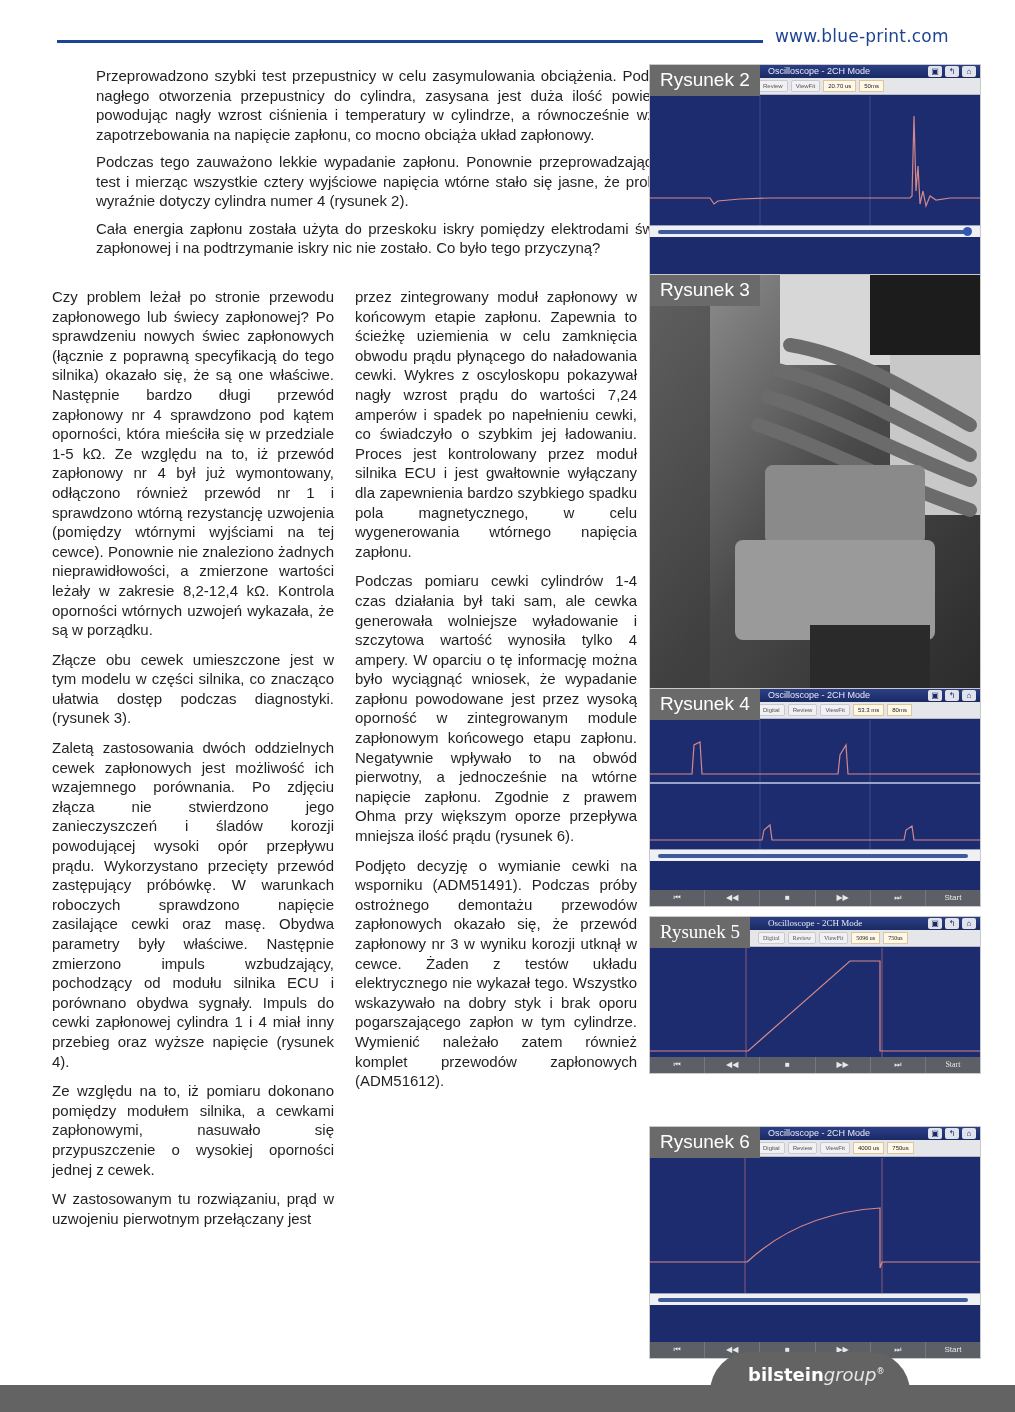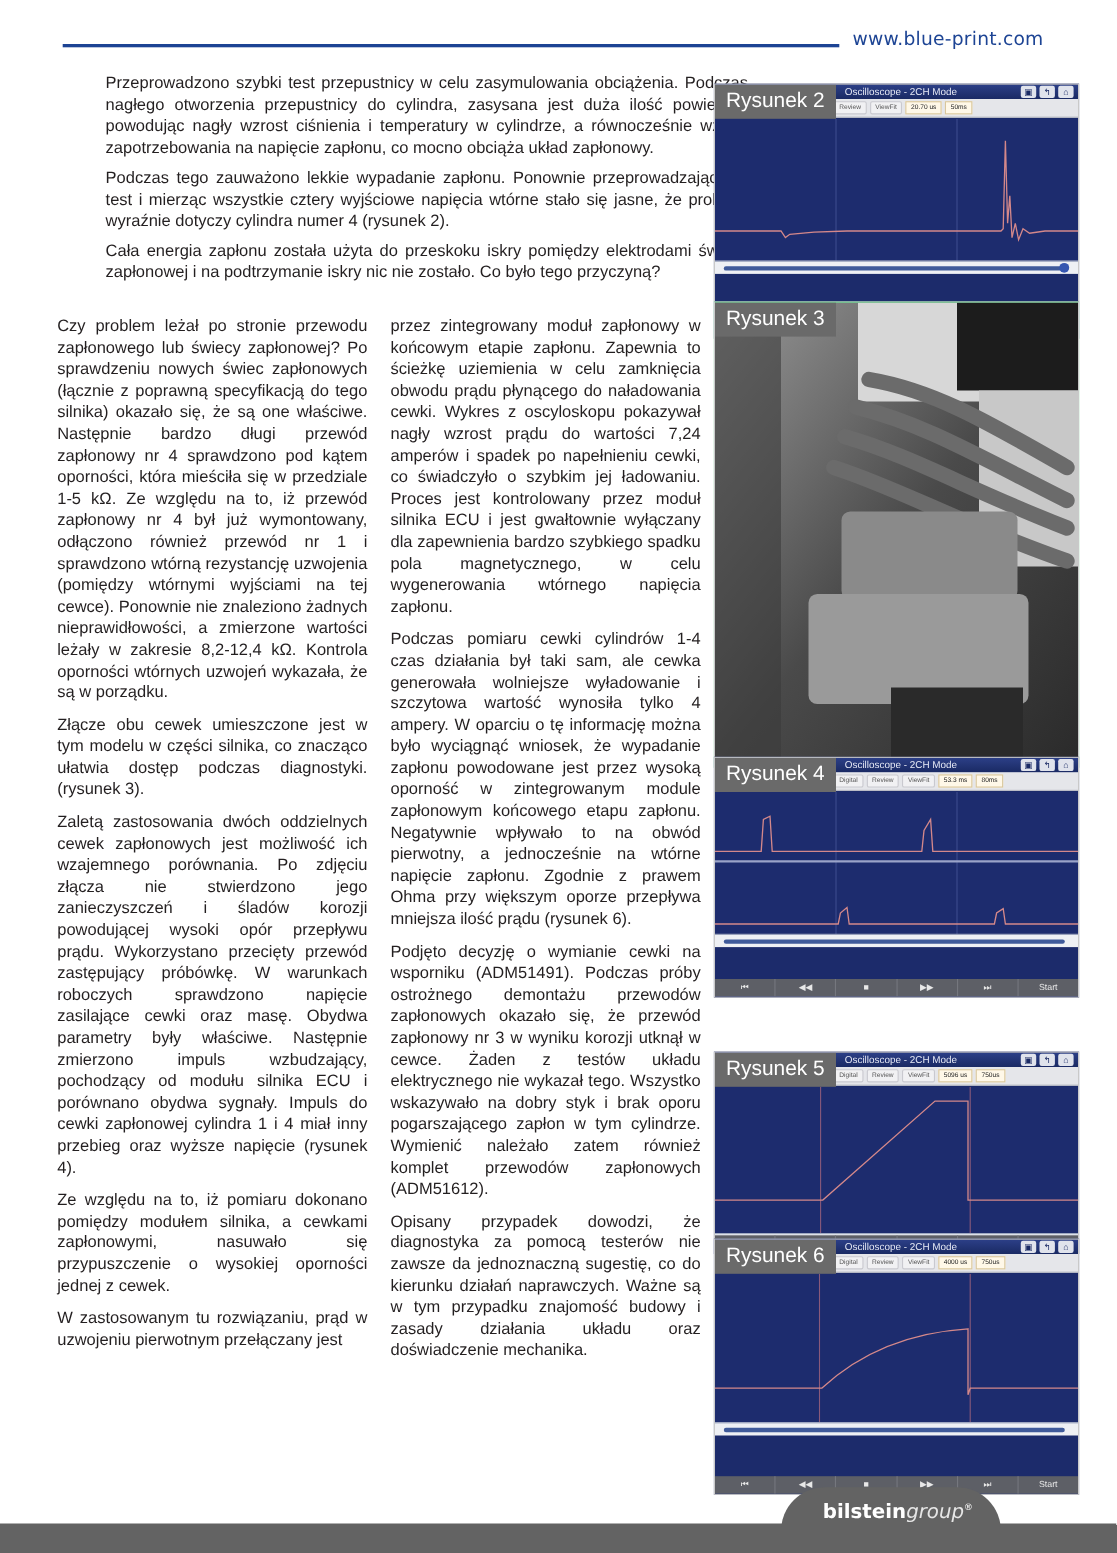--- a/index.html
+++ b/index.html
@@ -32,21 +32,21 @@
   .osc-val { font-size: 6px; color: #222; background: #fff8e8; border: 1px solid #d9c69b; padding: 2px 4px; }
   .osc-plot { position: absolute; left: 0; right: 0; top: 31px; background: #1d2c6e; }
   .osc-plot svg { display: block; }
   .osc-scroll { position: absolute; left: 0; right: 0; height: 12px; background: #eef0f4; border-top: 1px solid #9aa3bd; }
   .osc-scroll-track { position: absolute; left: 8px; right: 12px; top: 4px; height: 4px; background: #3f5a9a; border-radius: 2px; }
   .osc-scroll-thumb { position: absolute; right: 8px; top: 1px; width: 9px; height: 9px; background: #3556b0; border-radius: 50%; }
   .osc-controls { position: absolute; left: 0; right: 0; bottom: 0; height: 16px; background: #5d5f66; display: flex; }
   .osc-ctrl { flex: 1; color: #e8e8e8; font-size: 8px; line-height: 16px; text-align: center; border-right: 1px solid #75777e; }
   .osc-ctrl:last-child { border-right: none; }
 
-  .photo { position: absolute; left: 649px; top: 274px; width: 332px; height: 424px; border: 1px solid #c9c9c9; overflow: hidden; background: #22c55e; }
+  .photo { position: absolute; left: 649px; top: 274px; width: 332px; height: 424px; border: 1px solid #c9c9c9; overflow: hidden; background: #737373; }
 
   
   .footer-bar { position: absolute; left: 0; top: 1385px; width: 1015px; height: 27px; background: #636363; }
   .footer-tab { position: absolute; left: 710px; top: 1352px; width: 200px; height: 40px; background: #636363; border-radius: 46px 46px 0 0; }
   .footer-logo { position: absolute; left: 748px; top: 1364px; font-size: 18px; color: #ffffff; font-family: "DejaVu Sans", sans-serif; }
   .footer-logo b { font-weight: bold; }
   .footer-logo span.light { font-weight: normal; color: #e6e6e6; font-style: italic; }
   .footer-logo sup { font-size: 8px; }
 </style>
 </head>
@@ -66,24 +66,23 @@
   <p>Złącze obu cewek umieszczone jest w tym modelu w części silnika, co znacząco ułatwia dostęp podczas diagnostyki. (rysunek 3).</p>
   <p>Zaletą zastosowania dwóch oddzielnych cewek zapłonowych jest możliwość ich wzajemnego porównania. Po zdjęciu złącza nie stwierdzono jego zanieczyszczeń i śladów korozji powodującej wysoki opór przepływu prądu. Wykorzystano przecięty przewód zastępujący próbówkę. W warunkach roboczych sprawdzono napięcie zasilające cewki oraz masę. Obydwa parametry były właściwe. Następnie zmierzono impuls wzbudzający, pochodzący od modułu silnika ECU i porównano obydwa sygnały. Impuls do cewki zapłonowej cylindra 1 i 4 miał inny przebieg oraz wyższe napięcie (rysunek 4).</p>
   <p>Ze względu na to, iż pomiaru dokonano pomiędzy modułem silnika, a cewkami zapłonowymi, nasuwało się przypuszczenie o wysokiej oporności jednej z cewek.</p>
   <p>W zastosowanym tu rozwiązaniu, prąd w uzwojeniu pierwotnym przełączany jest</p>
 </div>
 
 <div class="col col-mid">
   <p>przez zintegrowany moduł zapłonowy w końcowym etapie zapłonu. Zapewnia to ścieżkę uziemienia w celu zamknięcia obwodu prądu płynącego do naładowania cewki. Wykres z oscyloskopu pokazywał nagły wzrost prądu do wartości 7,24 amperów i spadek po napełnieniu cewki, co świadczyło o szybkim jej ładowaniu. Proces jest kontrolowany przez moduł silnika ECU i jest gwałtownie wyłączany dla zapewnienia bardzo szybkiego spadku pola magnetycznego, w celu wygenerowania wtórnego napięcia zapłonu.</p>
   <p>Podczas pomiaru cewki cylindrów 1-4 czas działania był taki sam, ale cewka generowała wolniejsze wyładowanie i szczytowa wartość wynosiła tylko 4 ampery. W oparciu o tę informację można było wyciągnąć wniosek, że wypadanie zapłonu powodowane jest przez wysoką oporność w zintegrowanym module zapłonowym końcowego etapu zapłonu. Negatywnie wpływało to na obwód pierwotny, a jednocześnie na wtórne napięcie zapłonu. Zgodnie z prawem Ohma przy większym oporze przepływa mniejsza ilość prądu (rysunek 6).</p>
   <p>Podjęto decyzję o wymianie cewki na wsporniku (ADM51491). Podczas próby ostrożnego demontażu przewodów zapłonowych okazało się, że przewód zapłonowy nr 3 w wyniku korozji utknął w cewce. Żaden z testów układu elektrycznego nie wykazał tego. Wszystko wskazywało na dobry styk i brak oporu pogarszającego zapłon w tym cylindrze. Wymienić należało zatem również komplet przewodów zapłonowych (ADM51612).</p>
-  <p>Opisany przypadek dowodzi, że diagnostyka za pomocą testerów nie zawsze da jednoznaczną sugestię, co do kierunku działań naprawczych. Ważne są w tym przypadku znajomość budowy i zasady działania układu oraz doświadczenie mechanika.</p>
-</div>
-
-<div class="fig" style="top:76px;height:232px;">
+</div>
+
+<div class="fig" style="top:64px;height:232px;">
   <div class="fig-label">Rysunek 2</div>
   <div class="osc-titlebar">
     <span class="osc-title">Oscilloscope - 2CH Mode</span>
     <div class="osc-icons">
         <span class="osc-icon">▣</span>
         <span class="osc-icon">↰</span>
         <span class="osc-icon">⌂</span>
       </div>
   </div>
   <div class="osc-toolbar">
@@ -172,21 +171,21 @@
   <div class="osc-controls">
     <span class="osc-ctrl">⏮</span>
     <span class="osc-ctrl">◀◀</span>
     <span class="osc-ctrl">■</span>
     <span class="osc-ctrl">▶▶</span>
     <span class="osc-ctrl">⏭</span>
     <span class="osc-ctrl">Start</span>
   </div>
 </div>
 
-<div class="fig" style="top:956px;height:184px;">
+<div class="fig" style="top:916px;height:158px;font-family:Liberation Serif, serif;">
   <div class="fig-label">Rysunek 5</div>
   <div class="osc-titlebar">
     <span class="osc-title">Oscilloscope - 2CH Mode</span>
     <div class="osc-icons">
         <span class="osc-icon">▣</span>
         <span class="osc-icon">↰</span>
         <span class="osc-icon">⌂</span>
       </div>
   </div>
   <div class="osc-toolbar">

